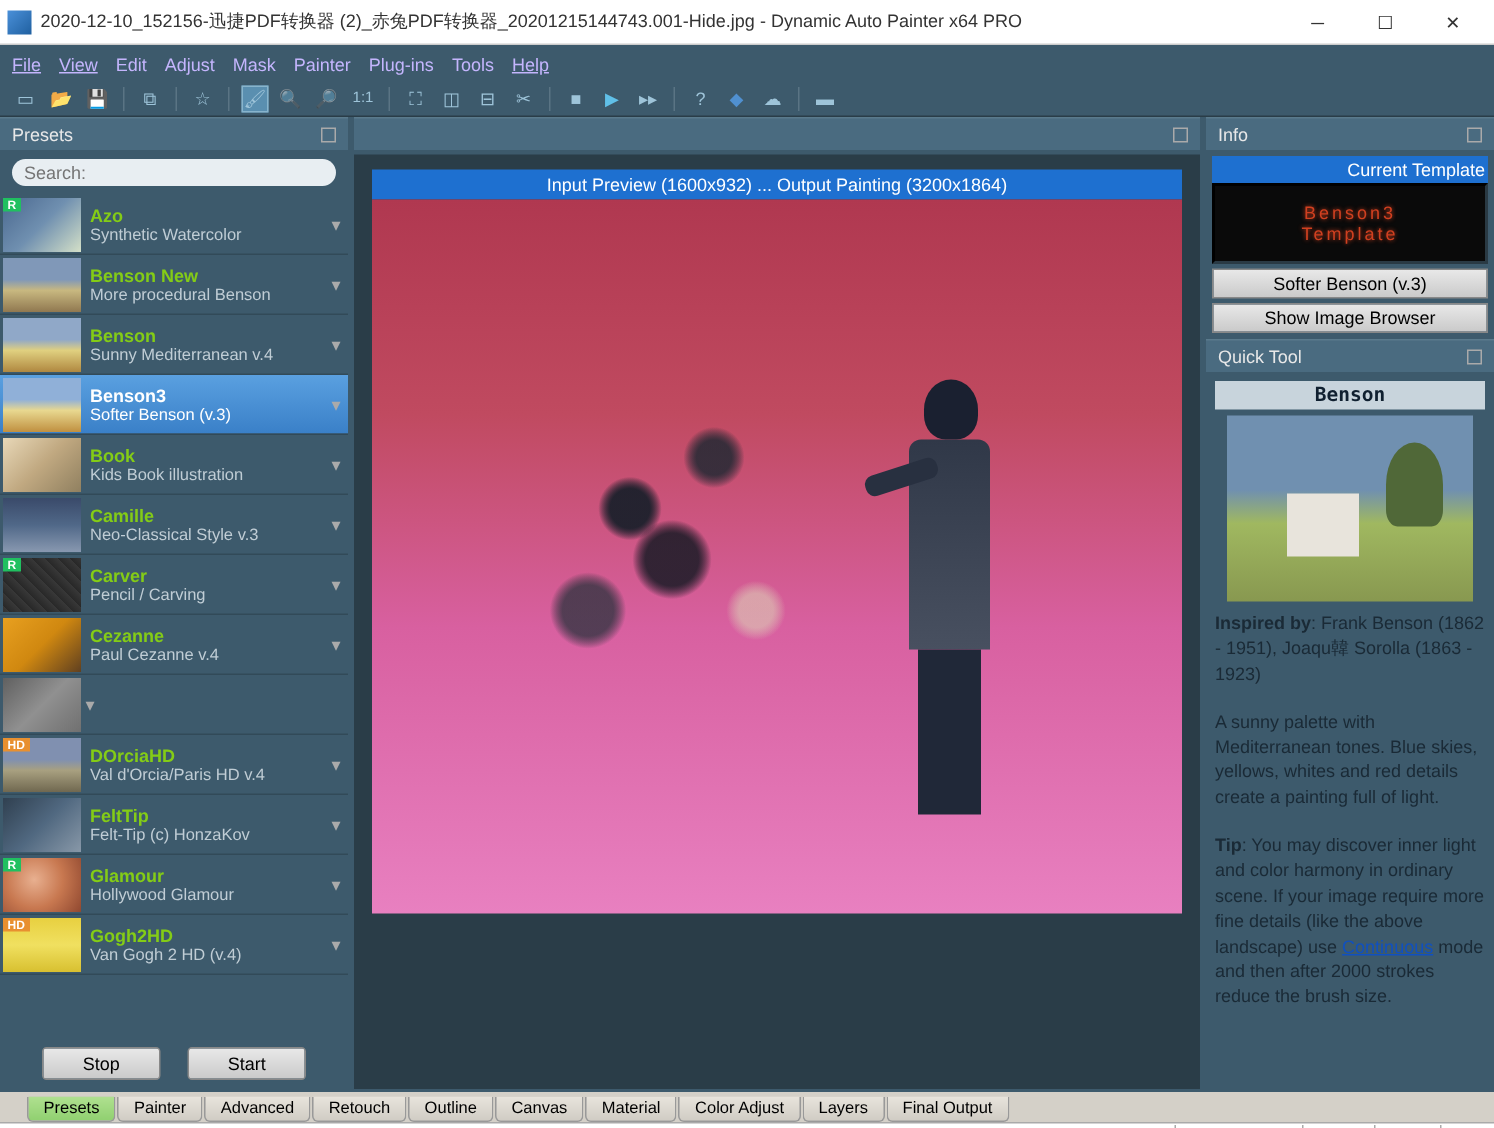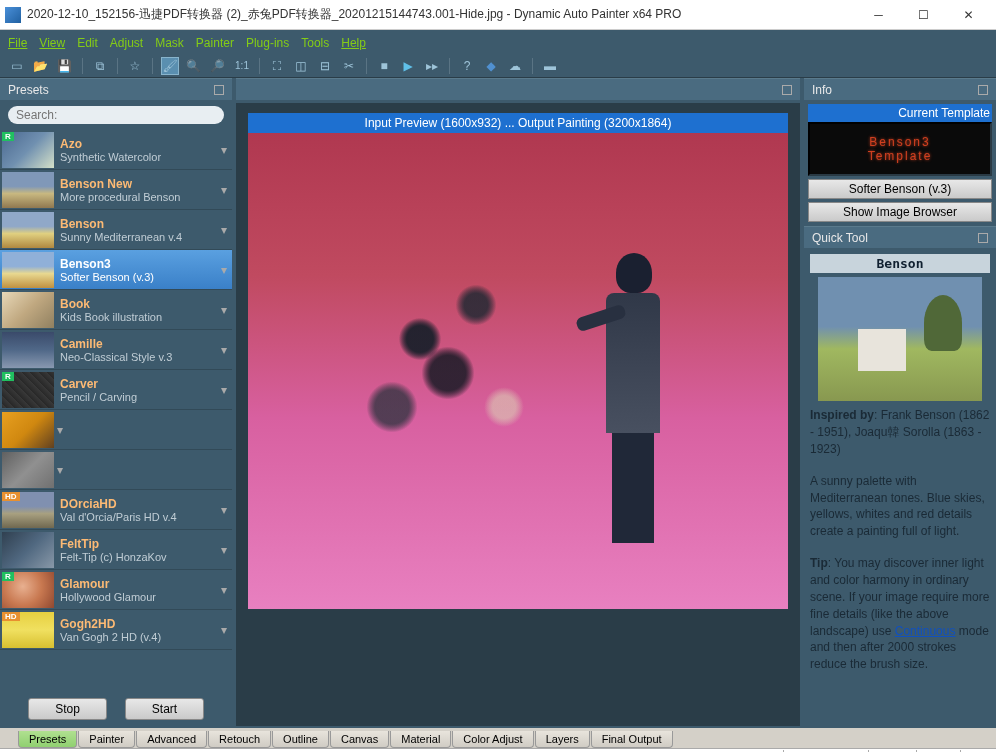--- a/index.html
+++ b/index.html
@@ -2,40 +2,40 @@
 <html><head>
 <meta charset="utf-8">
 <style>
 * { margin: 0; padding: 0; box-sizing: border-box; font-family: "Segoe UI", Tahoma, sans-serif; font-size: 12px; }
 body { width: 996px; height: 752px; background: #fff; overflow: hidden; }
 .titlebar { height: 30px; background: #fff; display: flex; align-items: center; padding: 0 5px; border-bottom: 1px solid #ccc; }
 .titlebar .app-icon { width: 16px; height: 16px; background: linear-gradient(135deg,#4a90d9,#2060a0); margin-right: 6px; }
 .titlebar .title { flex: 1; font-size: 12px; color: #333; }
 .titlebar .winbtn { width: 45px; height: 28px; display: flex; align-items: center; justify-content: center; color: #333; cursor: pointer; }
 .menubar { height: 24px; background: #3d5a6c; display: flex; align-items: center; padding: 0 8px; gap: 12px; }
-.menubar .menu-item { color: #84cc16; font-size: 13px; cursor: pointer; }
+.menubar .menu-item { color: #c4b5fd; font-size: 13px; cursor: pointer; }
 .menubar .menu-item .ul { text-decoration: underline; }
 .toolbar { height: 24px; background: #3d5a6c; display: flex; align-items: center; padding: 2px 8px; gap: 6px; border-bottom: 1px solid #2a3d48; }
 .toolbar .tbtn { width: 18px; height: 18px; display:flex; align-items:center; justify-content:center; cursor:pointer; color:#9ec4d9; }
 .toolbar .sep { width: 1px; height: 16px; background: #5a7484; margin: 0 2px; }
 .toolbar .active { background: #5a8fb0; border:1px solid #88b4cc; }
 .content { height: 648px; display: flex; background: #3d5a6c; }
 .left-panel { width: 232px; display: flex; flex-direction: column; background: #3d5a6c; }
 .panel-header { height: 22px; background: #4a6b80; color: #e8e8e8; padding: 3px 8px; font-size: 12px; border-top: 1px solid #5a7a8c; display:flex; align-items:center; justify-content:space-between; }
 .panel-header .pin { width:10px;height:10px; border:1px solid #aaa; }
 .search-box { margin: 6px 8px; background: #e8eef2; border-radius: 10px; padding: 2px 8px; display:flex; align-items:center; }
 .search-box input { border:none; background:transparent; outline:none; width:100%; font-size:12px; color:#333; }
 .preset-list { flex:1; overflow-y:auto; overflow-x:hidden; }
 .preset-item { height: 40px; display:flex; align-items:center; padding: 2px; cursor:pointer; border-bottom:1px solid #324a58; background:#3d5a6c; }
 .preset-item.selected { background: linear-gradient(#5aa0e0,#3a80c8); }
 .preset-thumb { width: 52px; height: 36px; background:#888; position:relative; flex-shrink:0; }
 .badge { position:absolute; top:0; left:0; background:#20c060; color:#fff; font-size:8px; padding:0 3px; font-weight:bold; }
 .badge.hd { background:#e89030; }
 .preset-text { margin-left: 6px; flex:1; overflow:hidden; }
-.preset-name { font-weight:bold; font-size:12px; color:#fdba74; }
+.preset-name { font-weight:bold; font-size:12px; color:#84cc16; }
 .preset-item.selected .preset-name { color:#fff; }
 .preset-desc { font-size:11px; color:#c0cdd5; }
 .preset-item.selected .preset-desc { color:#fff; }
 .preset-drop { width:12px; color:#aaa; text-align:center; }
 .preset-buttons { display:flex; gap:18px; padding:6px 28px; background:#3d5a6c; }
 .pbtn { flex:1; background:linear-gradient(#e8e8e8,#cacaca); border:1px solid #888; border-radius:3px; padding:3px 0; text-align:center; cursor:pointer; font-size:12px; }
 .center-panel { flex:1; background:#3d5a6c; display:flex; flex-direction:column; padding:0 4px; }
 .center-panel .panel-header { margin-bottom: 3px; }
 .canvas-area { flex:1; background:#2a3d48; display:flex; align-items:flex-start; justify-content:center; padding:10px 0; }
 .canvas-frame { width: 540px; }
@@ -201,20 +201,24 @@
             <div class="badge ">R</div>
           </div>
     <div class="preset-text">
       <div class="preset-name">Carver</div>
       <div class="preset-desc">Pencil / Carving</div>
     </div>
     <div class="preset-drop">▾</div>
         </div>
         <div class="preset-item">
     <div class="preset-thumb th-cez"></div>
+    <div class="preset-text">
+      <div class="preset-name">Cezanne</div>
+      <div class="preset-desc">Paul Cezanne v.4</div>
+    </div>
     <div class="preset-drop">▾</div>
         </div>
         <div class="preset-item">
     <div class="preset-thumb th-chalk"></div>
     <div class="preset-drop">▾</div>
         </div>
         <div class="preset-item">
     <div class="preset-thumb th-dor">
             <div class="badge hd">HD</div>
           </div>

